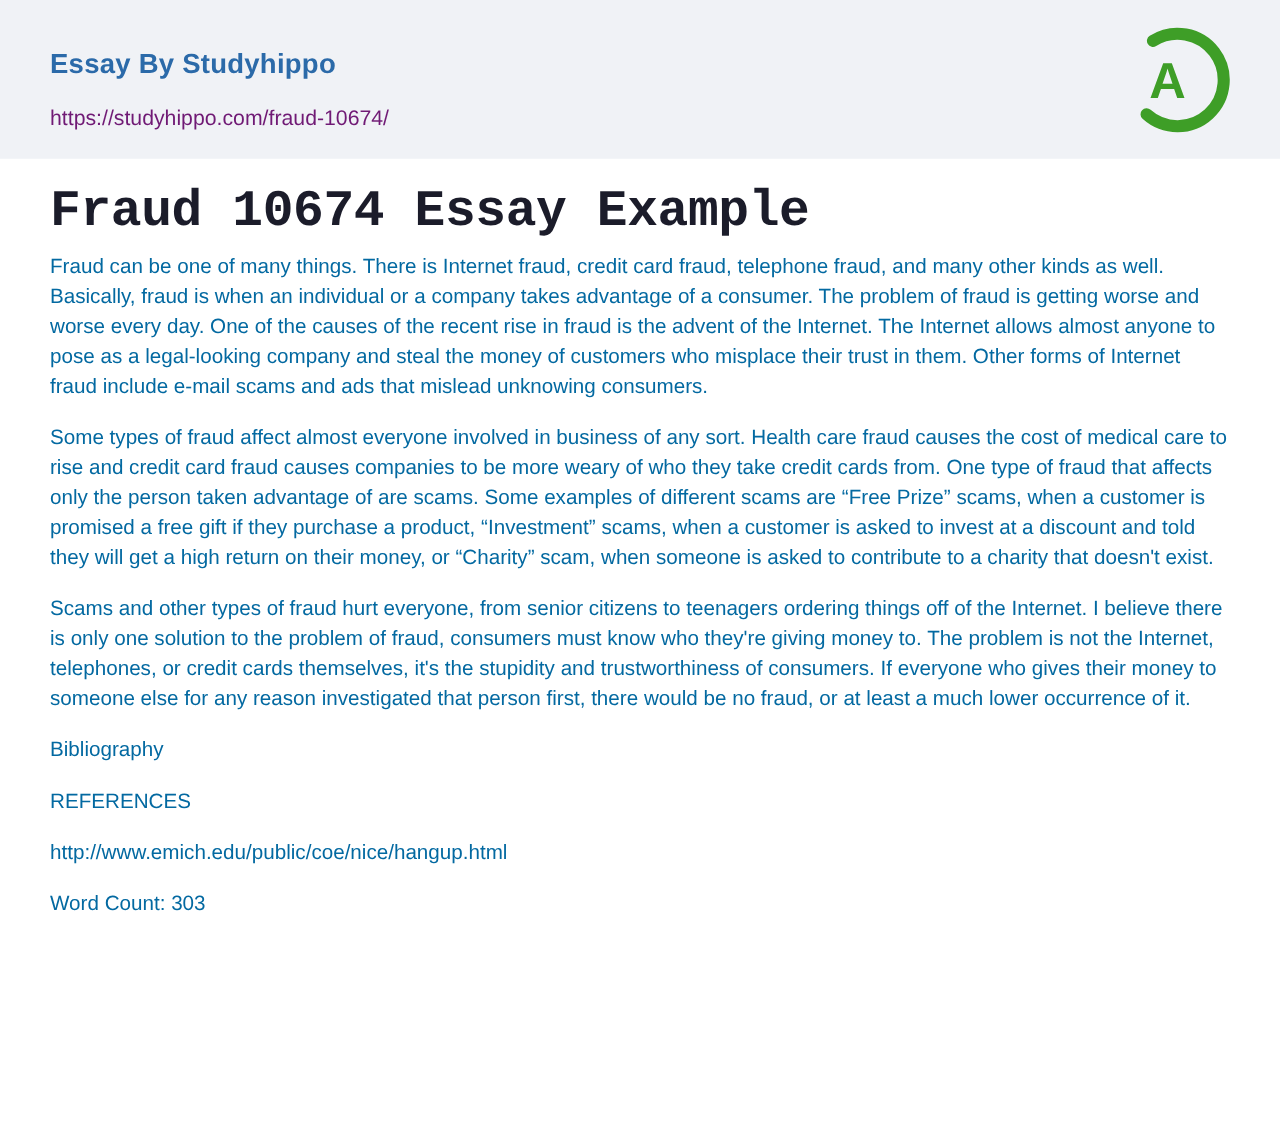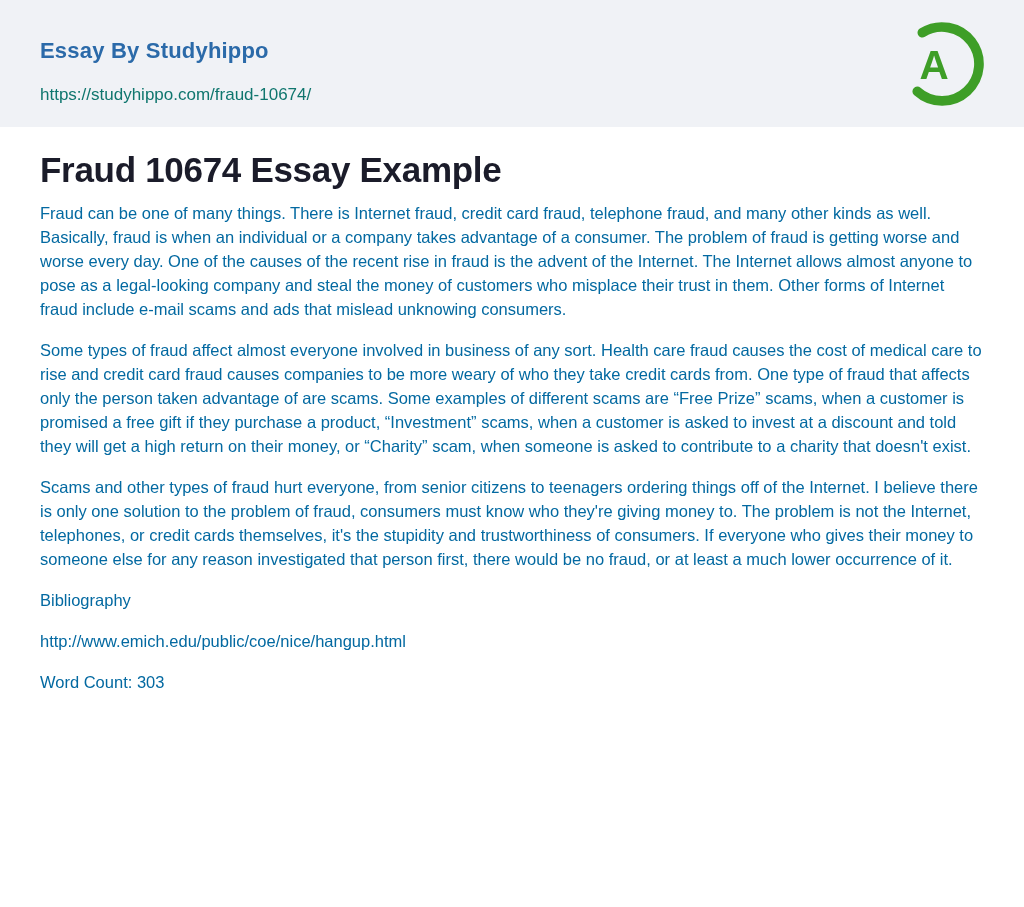--- a/index.html
+++ b/index.html
@@ -32,46 +32,47 @@
   .site-title {
     color: #2b6aa9;
     font-size: 22px;
     font-weight: 700;
     letter-spacing: 0.2px;
     text-decoration: none;
     line-height: 28px;
     cursor: pointer;
   }
   .site-url {
-    color: #0f766e;
+    color: #701a75;
     font-size: 17px;
     font-weight: 400;
     text-decoration: none;
     line-height: 22px;
     margin-top: 19px;
     cursor: pointer;
   }
   .logo {
     width: 88px;
     height: 88px;
     flex: 0 0 auto;
     cursor: pointer;
   }
   .logo svg { display: block; width: 88px; height: 88px; }
   
   .content {
     padding: 0 40px;
   }
   h1.essay-title {
     margin: 22px 0 10px 0;
-    font-size: 35px;
+    font-size: 41px;
     line-height: 42px;
     font-weight: 700;
     letter-spacing: -0.3px;
     color: #1b1c2a;
+    font-family: Liberation Mono, monospace;
   }
   .content p {
     margin: 0 0 17px 0;
     font-size: 16.5px;
     line-height: 24px;
     color: #0369a1;
   }
 </style>
 </head>
 <body>
@@ -95,20 +96,21 @@
     <h1 class="essay-title">Fraud 10674 Essay Example</h1>
 
     <p>Fraud can be one of many things. There is Internet fraud, credit card fraud, telephone fraud, and many other kinds as well. Basically, fraud is when an individual or a company takes advantage of a consumer. The problem of fraud is getting worse and worse every day. One of the causes of the recent rise in fraud is the advent of the Internet. The Internet allows almost anyone to pose as a legal-looking company and steal the money of customers who misplace their trust in them. Other forms of Internet fraud include e-mail scams and ads that mislead unknowing consumers.</p>
 
     <p>Some types of fraud affect almost everyone involved in business of any sort. Health care fraud causes the cost of medical care to rise and credit card fraud causes companies to be more weary of who they take credit cards from. One type of fraud that affects only the person taken advantage of are scams. Some examples of different scams are “Free Prize” scams, when a customer is promised a free gift if they purchase a product, “Investment” scams, when a customer is asked to invest at a discount and told they will get a high return on their money, or “Charity” scam, when someone is asked to contribute to a charity that doesn't exist.</p>
 
     <p>Scams and other types of fraud hurt everyone, from senior citizens to teenagers ordering things off of the Internet. I believe there is only one solution to the problem of fraud, consumers must know who they're giving money to. The problem is not the Internet, telephones, or credit cards themselves, it's the stupidity and trustworthiness of consumers. If everyone who gives their money to someone else for any reason investigated that person first, there would be no fraud, or at least a much lower occurrence of it.</p>
 
     <p>Bibliography</p>
 
+    <p>REFERENCES</p>
 
     <p>http://www.emich.edu/public/coe/nice/hangup.html</p>
 
 
 
     <p>Word Count: 303</p>
   </main>
 
 </div>
 

